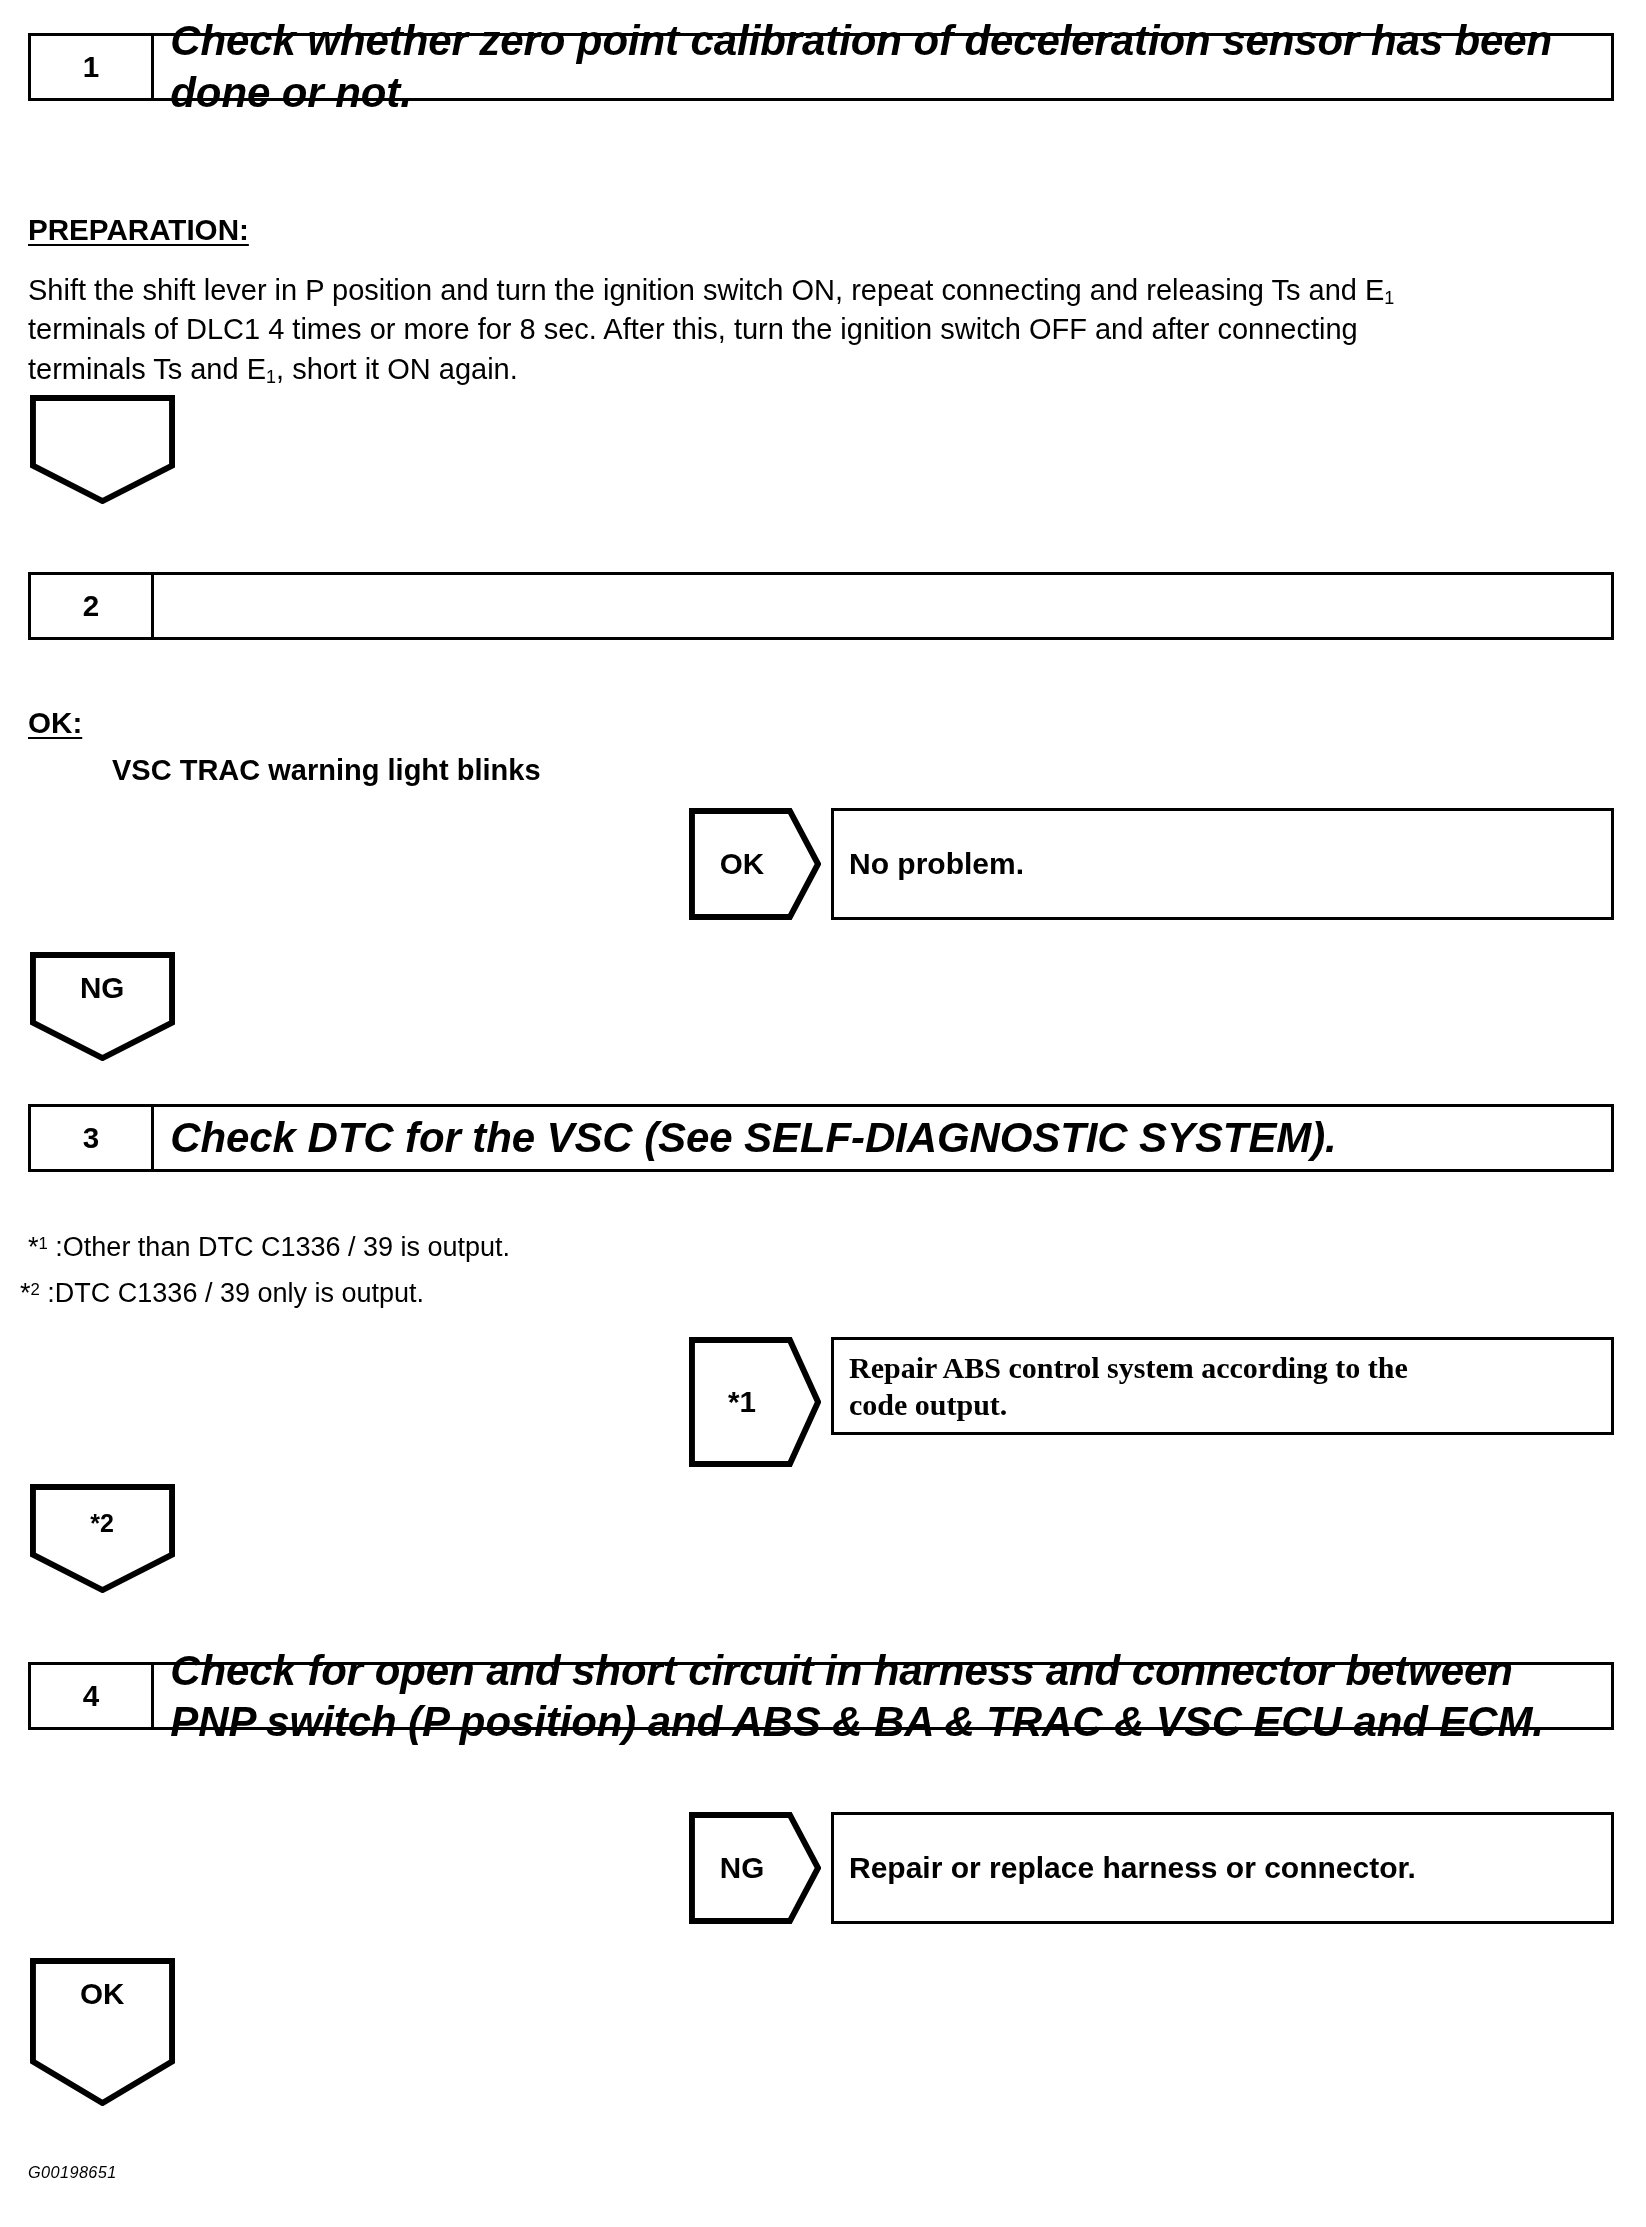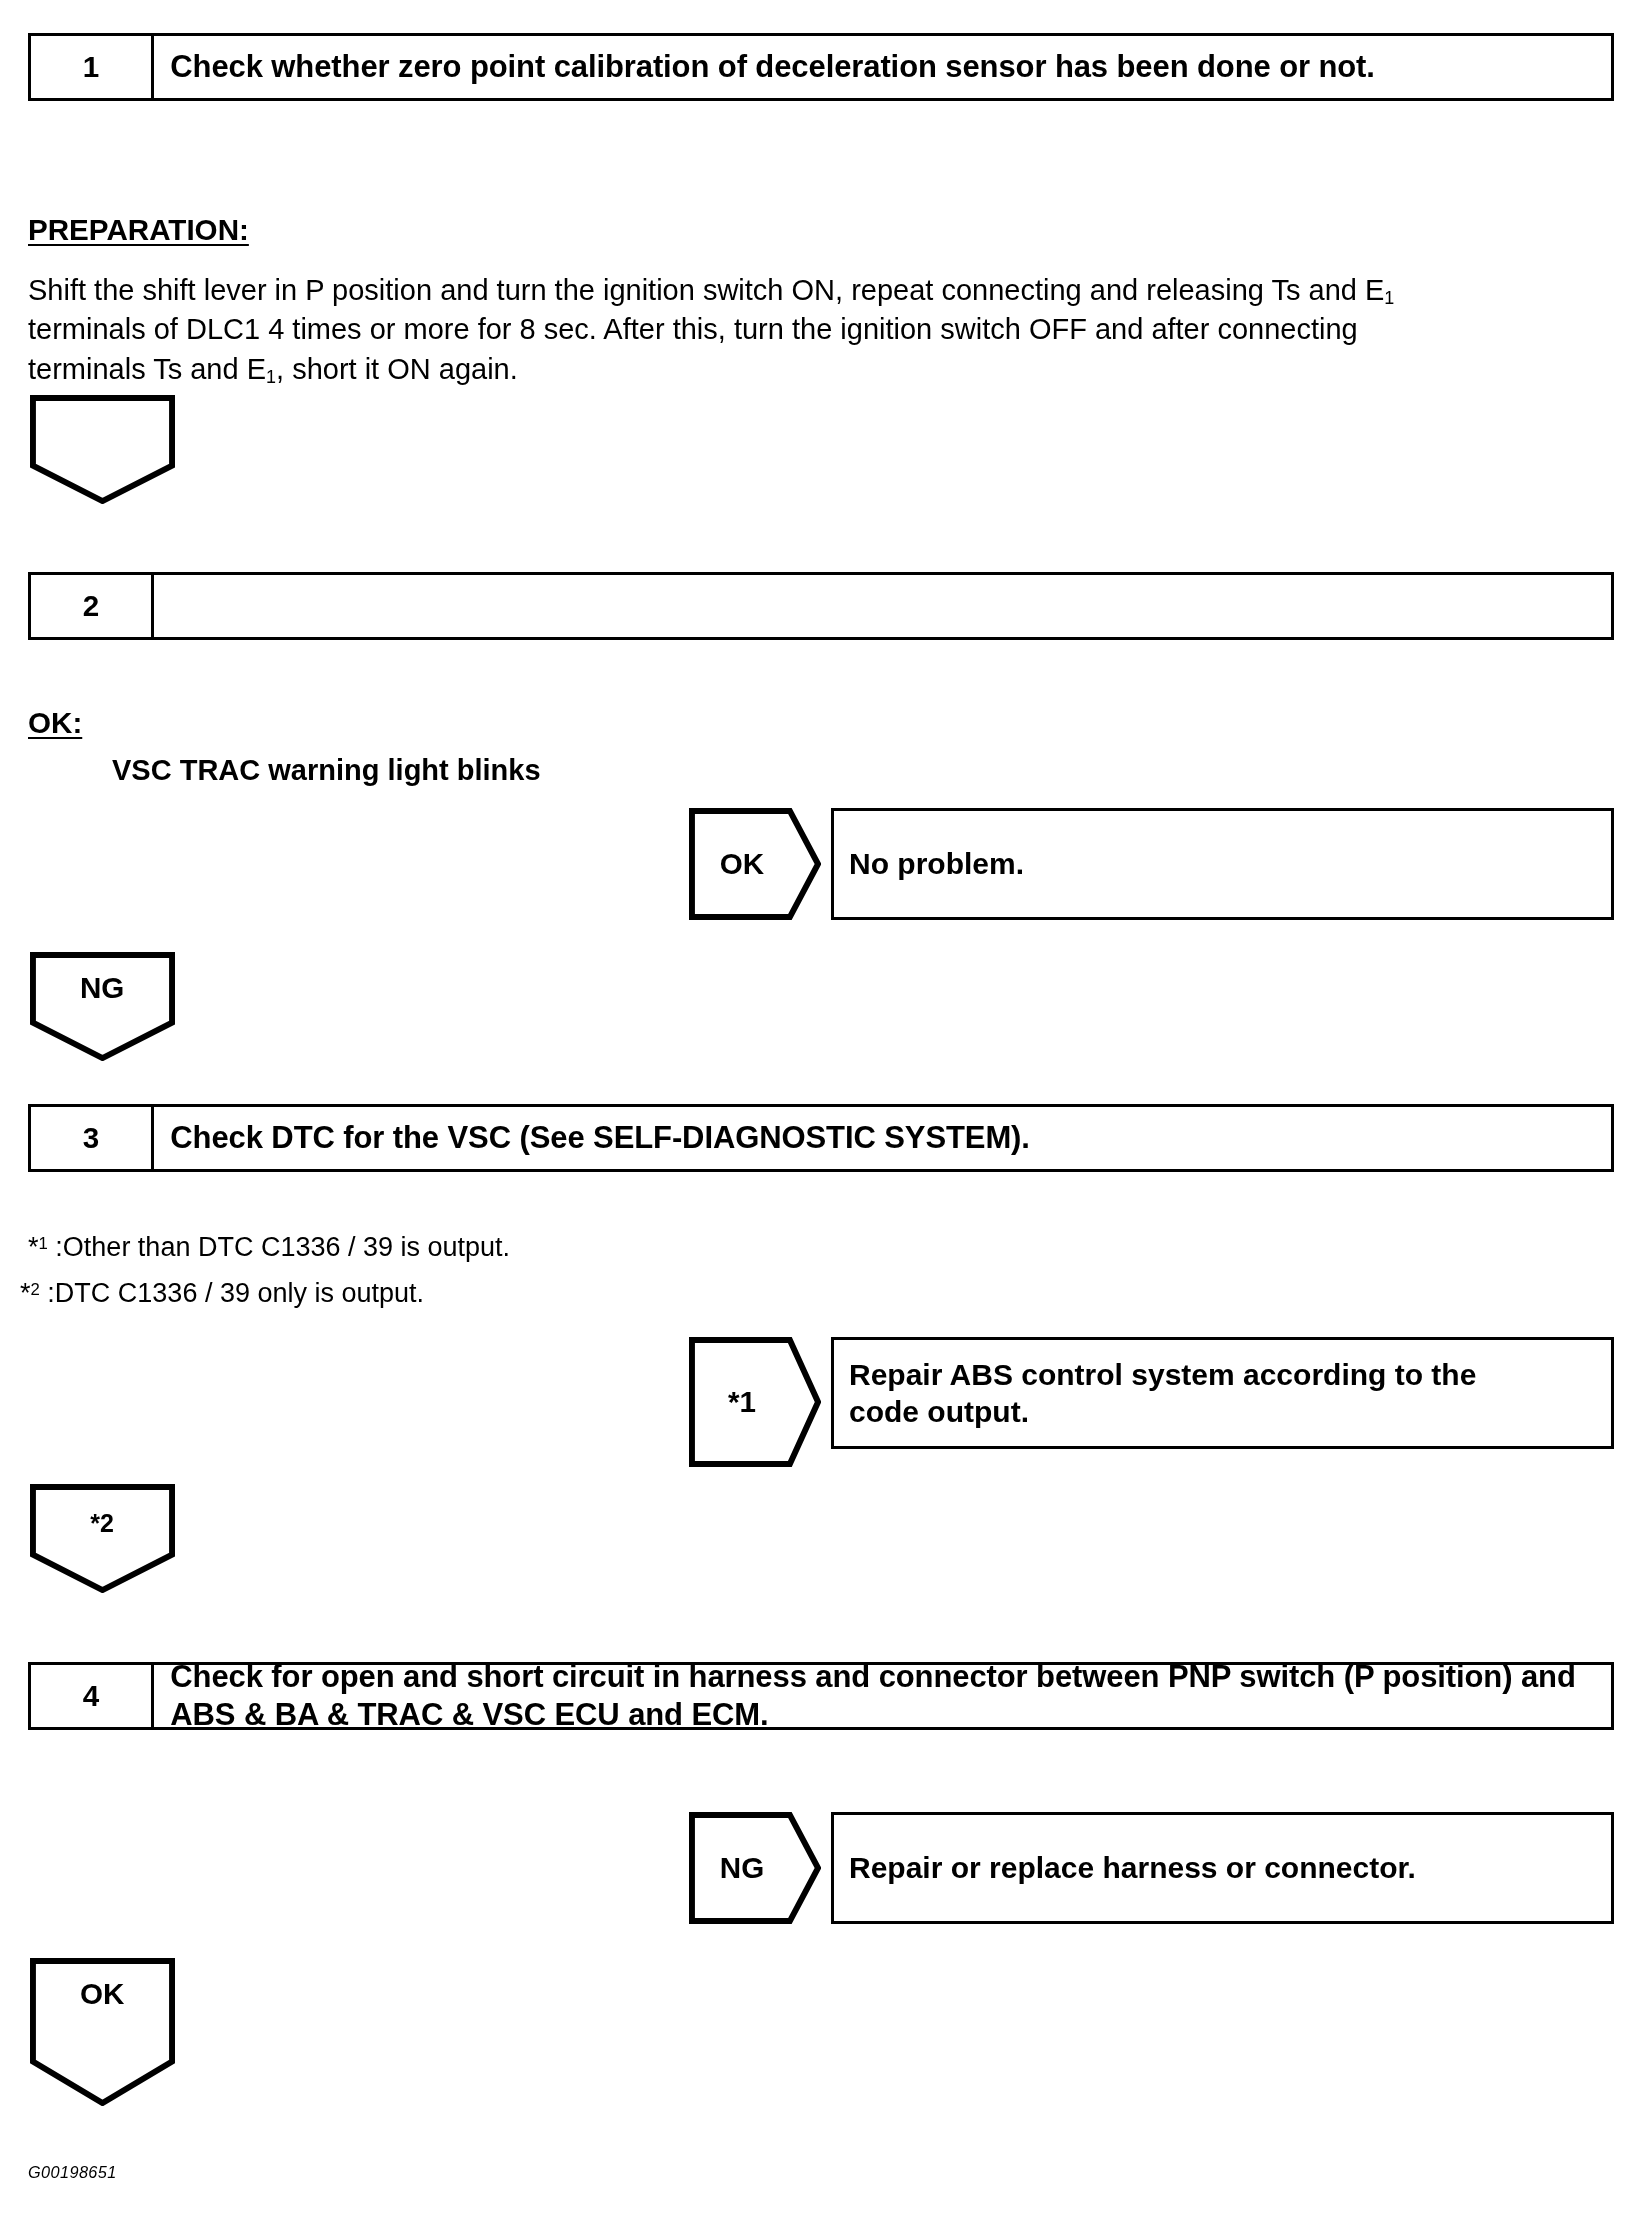--- a/index.html
+++ b/index.html
@@ -41,23 +41,24 @@
     font-size: 29.6px;
   }
   .step-text-cell {
     flex: 1 1 auto;
     display: flex;
     align-items: center;
     padding: 0 16.3px 0 16.3px;
   }
   .step-text {
     font-weight: bold;
-    font-size: 31px;
+    font-size: 42px;
     line-height: 1.22;
     letter-spacing: -0.1px;
+    font-style: italic;
   }
 
   
   .underlined-label {
     position: absolute;
     font-weight: bold;
     font-size: 29.6px;
     text-decoration: underline;
     text-underline-offset: 3.7px;
   }
@@ -230,21 +231,21 @@
     <span>:DTC C1336 / 39 only is output.</span>
   </div>
 
   <div class="branch" style="left:689px;top:1337px;width:925px;height:130px;">
     <div class="branch-pent" style="height:130px;">
       <svg viewBox="0 0 178 176" preserveAspectRatio="none" aria-hidden="true">
         <polygon points="4,4 136,4 174,88 136,172 4,172" fill="#ffffff" stroke="#000000" stroke-width="8"></polygon>
       </svg>
       <div class="lbl" style="height:130px;">*1</div>
     </div>
-    <div class="branch-box" style="left:142px;right:0;height:112px;">
+    <div class="branch-box" style="left:142px;right:0;height:98px;font-family:Liberation Serif, serif;">
       <div class="branch-text justify">
         <span>Repair ABS control system according to the</span>
         <span>code output.</span>
       </div>
     </div>
   </div>
 
   <div class="down-pent" style="left:29.6px;top:1484px;">
     <svg viewBox="0 0 196 148" preserveAspectRatio="none" aria-hidden="true">
       <polygon points="4,4 192,4 192,96 98,144 4,96" fill="#ffffff" stroke="#000000" stroke-width="8"></polygon>

